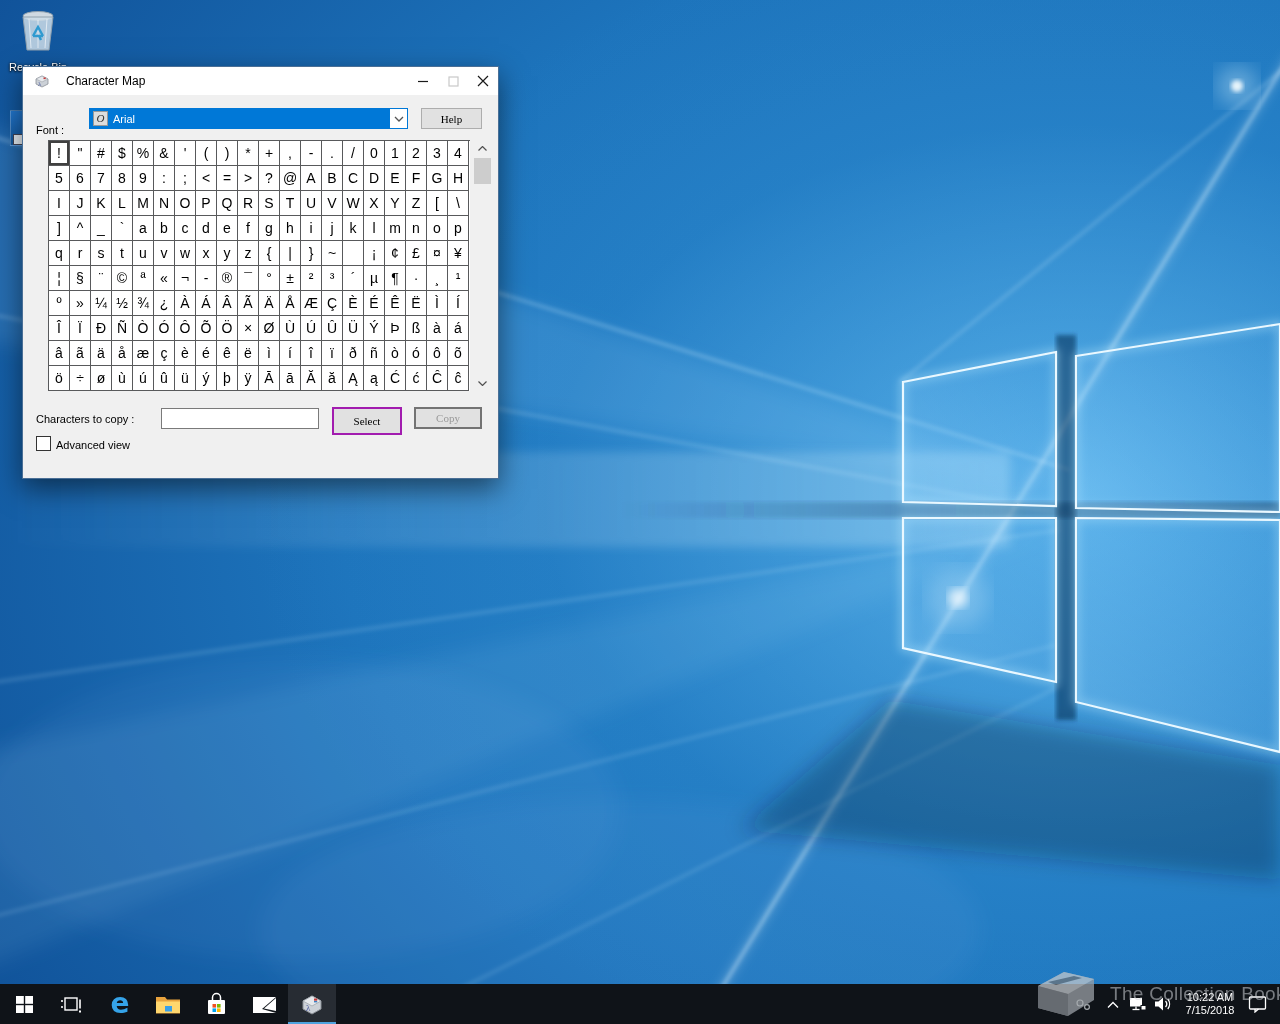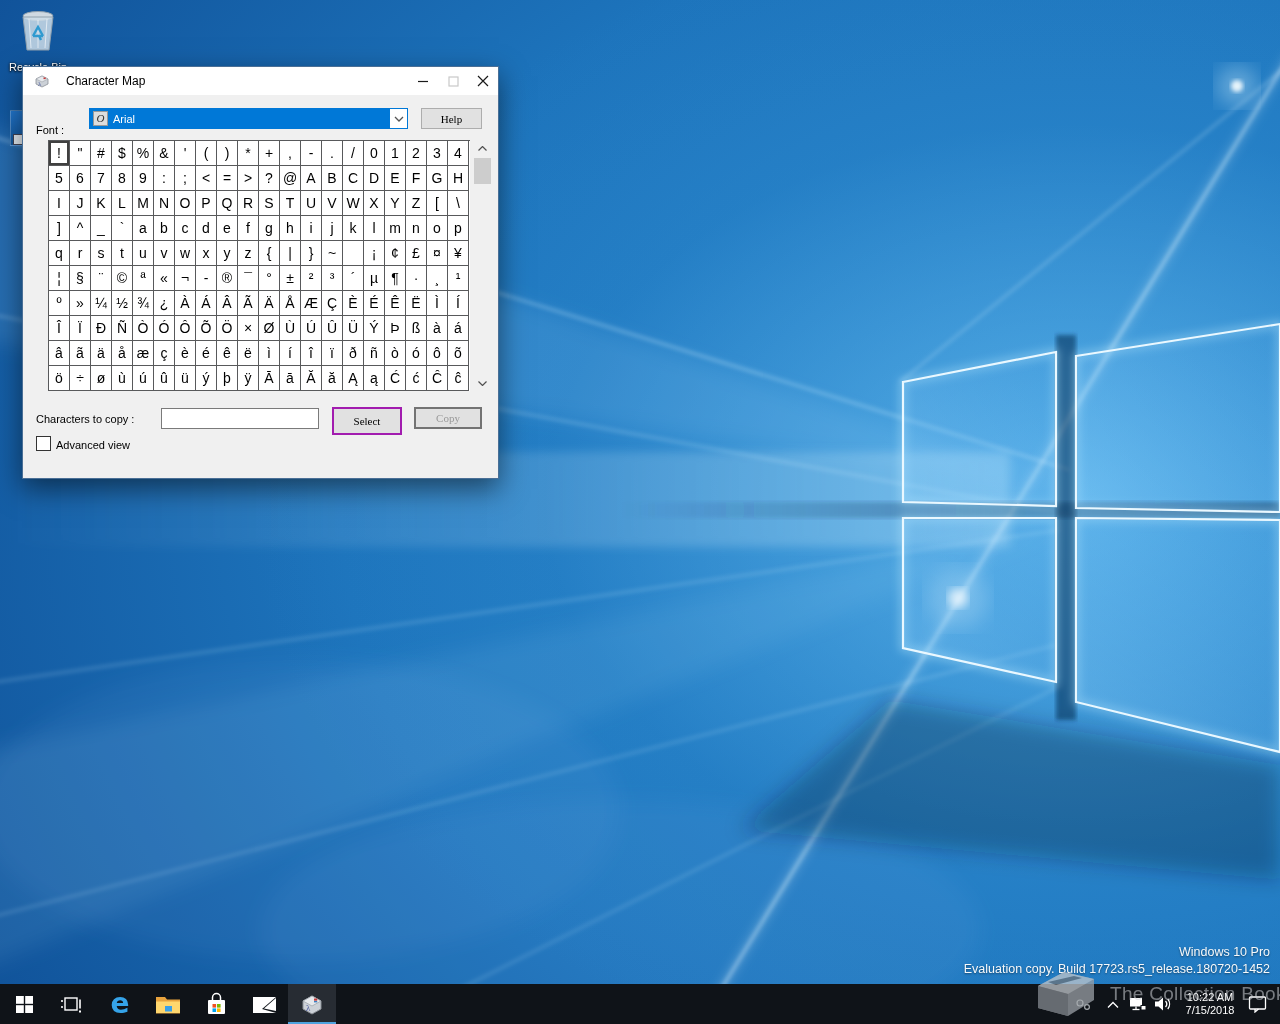--- a/index.html
+++ b/index.html
@@ -138,24 +138,20 @@
       <polygon points="903,518 1056,518 1056,682 903,648"></polygon>
       <polygon points="1076,518 1280,520 1280,752 1076,702"></polygon>
     </g>
 
     <circle cx="958" cy="598" r="10" fill="rgba(255,255,255,.75)" filter="url(#b5)"></circle>
     <circle cx="958" cy="598" r="30" fill="rgba(220,245,255,.25)" filter="url(#b10)"></circle>
     <circle cx="1237" cy="86" r="6" fill="rgba(255,255,255,.9)" filter="url(#b2)"></circle>
     <circle cx="1237" cy="86" r="20" fill="rgba(220,245,255,.35)" filter="url(#b10)"></circle>
   </svg>
 
-  <div class="sysinfo">
-    <div>Windows 10 Pro</div>
-    <div>Evaluation copy. Build 17723.rs5_release.180720-1452</div>
-  </div>
 
   <div class="dicon" id="icon-recycle">
     <svg width="44" height="48" viewBox="0 0 44 48">
       <ellipse cx="22" cy="10" rx="15" ry="4.5" fill="#cfd9e2" stroke="#8fa0ae"></ellipse>
       <path d="M7 11 L11 44 L33 44 L37 11 Z" fill="rgba(205,220,232,.85)" stroke="#8fa0ae"></path>
       <path d="M13 13 L15 42 M22 14 L22 42 M31 13 L29 42" stroke="rgba(255,255,255,.6)" fill="none"></path>
       <g stroke="#2f9ad0" stroke-width="2.4" fill="none">
         <path d="M17 30 l5 -9 l5 9"></path>
           <path d="M17 30 h5"></path>
           <path d="M27 30 h-4 l2 4"></path>

